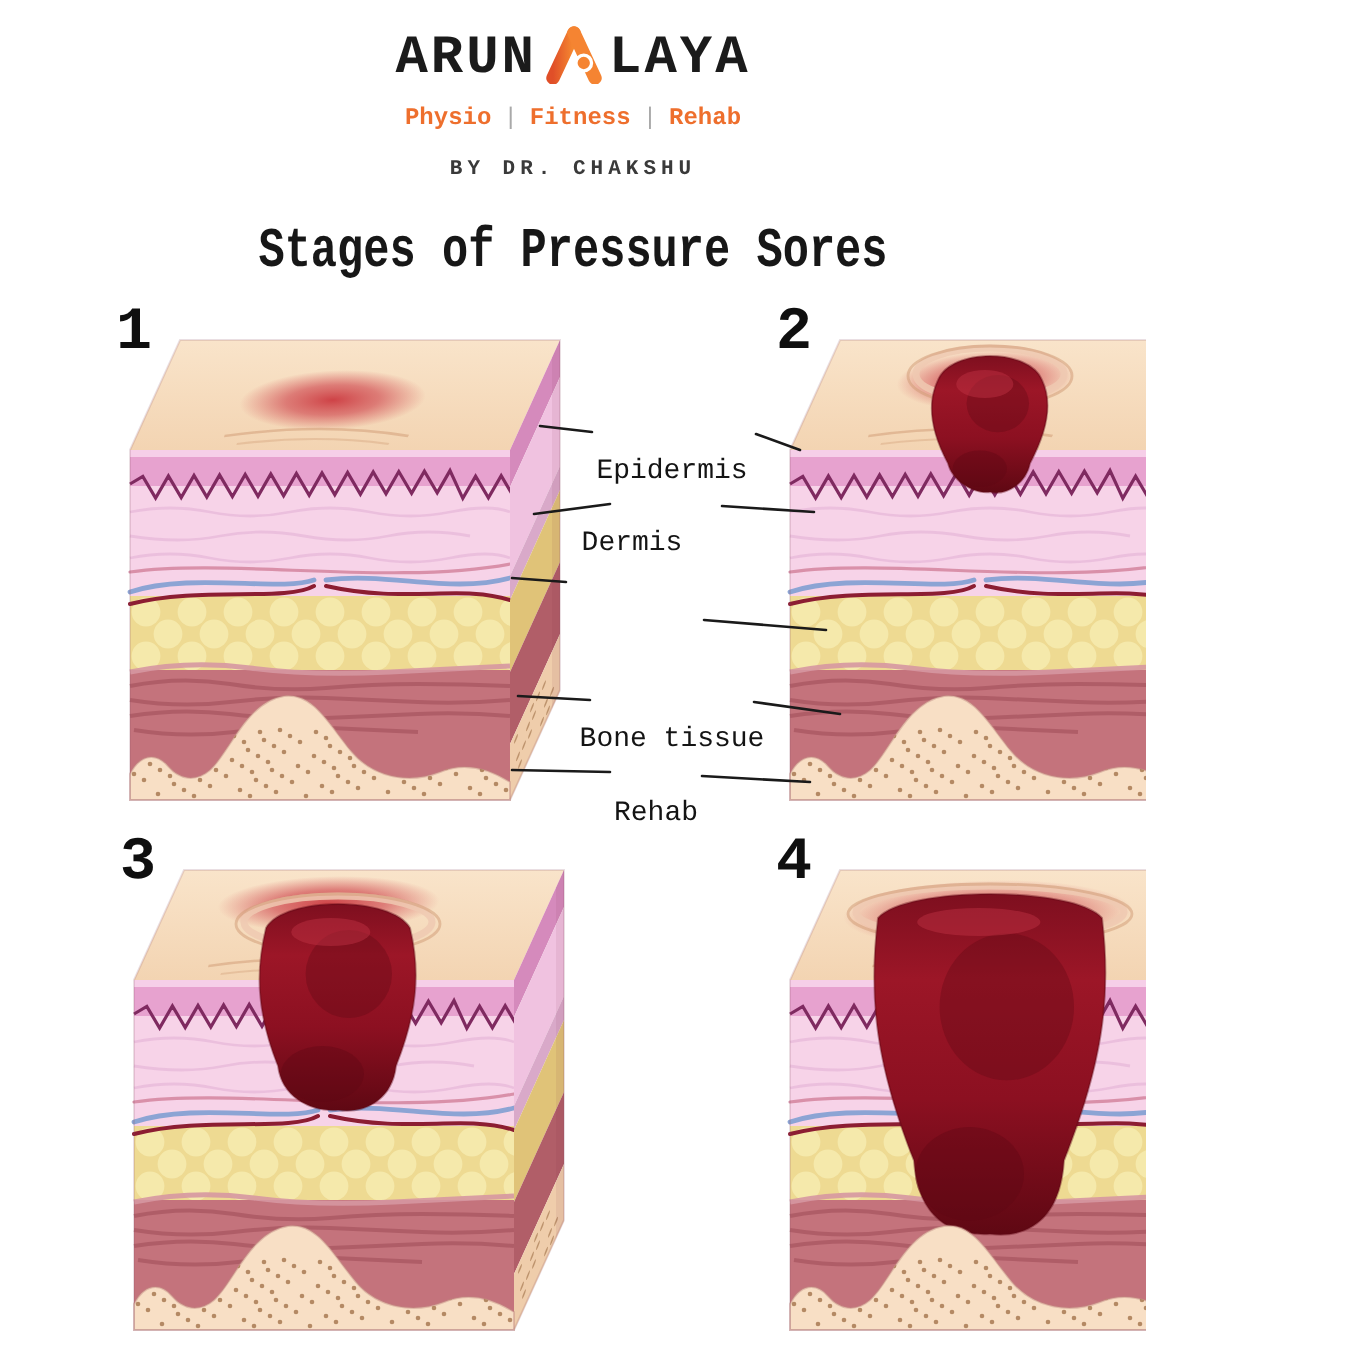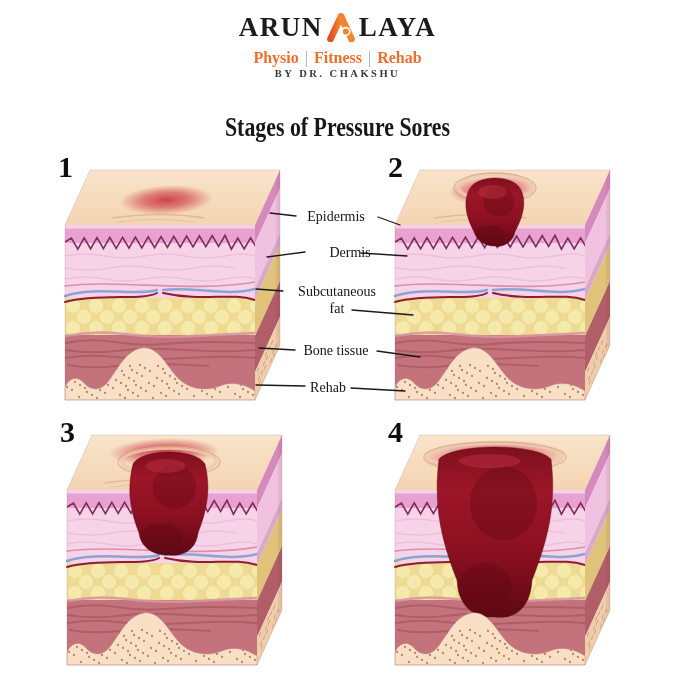--- a/index.html
+++ b/index.html
@@ -1,39 +1,39 @@
 <!DOCTYPE html>
 <html><head>
 <meta charset="utf-8">
 <style>
   html,body{margin:0;padding:0;background:#fff;}
-  .canvas{position:relative;width:675px;height:675px;background:#fff;overflow:hidden;
-          font-family:Liberation Serif, serif;}
+  .canvas{position:relative;width:573px;height:675px;background:#fff;overflow:hidden;
+          font-family:Liberation Mono, monospace;}
   
   .logo-block{position:absolute;top:12px;left:0;width:100%;text-align:center;}
   .brand{font-size:27px;font-weight:800;color:#1b1b1b;letter-spacing:1.5px;line-height:30px;}
   .brand .a-icon{display:inline-block;vertical-align:-6px;margin:0 1px;}
-  .tagline{margin-top:1px;font-size:16px;font-weight:700;}
+  .tagline{margin-top:1px;font-size:12px;font-weight:700;}
   .tagline .sep{color:#a9a9a9;padding:0 6px;font-weight:400;}
-  .byline{margin-top:1px;font-size:10.5px;font-weight:700;letter-spacing:2.5px;color:#3a3a3a;}
+  .byline{margin-top:13px;font-size:10.5px;font-weight:700;letter-spacing:2.5px;color:#3a3a3a;}
   
   .main-title{position:absolute;top:111px;left:0;width:100%;text-align:center;
               font-size:28px;font-weight:700;color:#171717;
               transform:scaleX(.78);transform-origin:50% 50%;white-space:nowrap;}
   
   .stage{position:absolute;width:230px;height:260px;}
   #stage-1{left:55px;top:150px;} #stage-2{left:385px;top:150px;}
   #stage-3{left:57px;top:415px;} #stage-4{left:385px;top:415px;}
   .stage-number{position:absolute;top:2px;left:3px;font-size:30px;font-weight:700;color:#0f0f0f;z-index:5;line-height:30px;}
   .art-slot, .art-slot svg{position:absolute;left:0;top:0;width:230px;height:260px;}
   
   .layer-label{position:absolute;transform:translateX(-50%);font-size:14px;color:#141414;
-               text-align:center;line-height:17px;white-space:nowrap;z-index:6;}
+               text-align:center;line-height:17px;white-space:nowrap;z-index:6;margin-top:20px;}
   #label-epidermis{left:336px;top:208px;}
-  #label-dermis{left:350px;top:244px;}
+  #label-dermis{left:316px;top:244px;}
   #label-subcutaneous-fat{left:337px;top:283px;}
   #label-soft-tissue{left:336px;top:342px;}
   #label-bone{left:328px;top:379px;}
   .leader-lines{position:absolute;left:0;top:0;width:675px;height:675px;z-index:4;pointer-events:none;}
 </style>
 </head>
 <body>
 
 <div class="canvas">
 
@@ -1055,24 +1055,20 @@
             <circle cx="30" cy="238" r="1.15" fill="#a87a52" opacity="0.85"></circle>
             <circle cx="67" cy="221" r="1.15" fill="#a87a52" opacity="0.85"></circle>
           </g>
   <path d="M10,75 L35,20 L225,20 L225,195 L200,250 L10,250 Z" fill="none" stroke="rgba(140,80,100,0.18)" stroke-width="1"></path>
 </svg>
       </div>
   </div>
 
   <div class="layer-label" id="label-epidermis">Epidermis</div>
   <div class="layer-label" id="label-dermis">Dermis</div>
-  <div class="layer-label" id="label-subcutaneous-fat">
-    <div>Subcutaneous</div>
-    <div>fat</div>
-  </div>
   <div class="layer-label" id="label-soft-tissue">Bone tissue</div>
   <div class="layer-label" id="label-bone">Rehab</div>
 
   <svg class="leader-lines" viewBox="0 0 675 675">
     <g stroke="#1a1a1a" stroke-width="1.3" stroke-linecap="round">
       <line x1="296" y1="216" x2="270" y2="213"></line>
       <line x1="378" y1="217" x2="400" y2="225"></line>
       <line x1="305" y1="252" x2="267" y2="257"></line>
       <line x1="361" y1="253" x2="407" y2="256"></line>
       <line x1="283" y1="291" x2="256" y2="289"></line>

